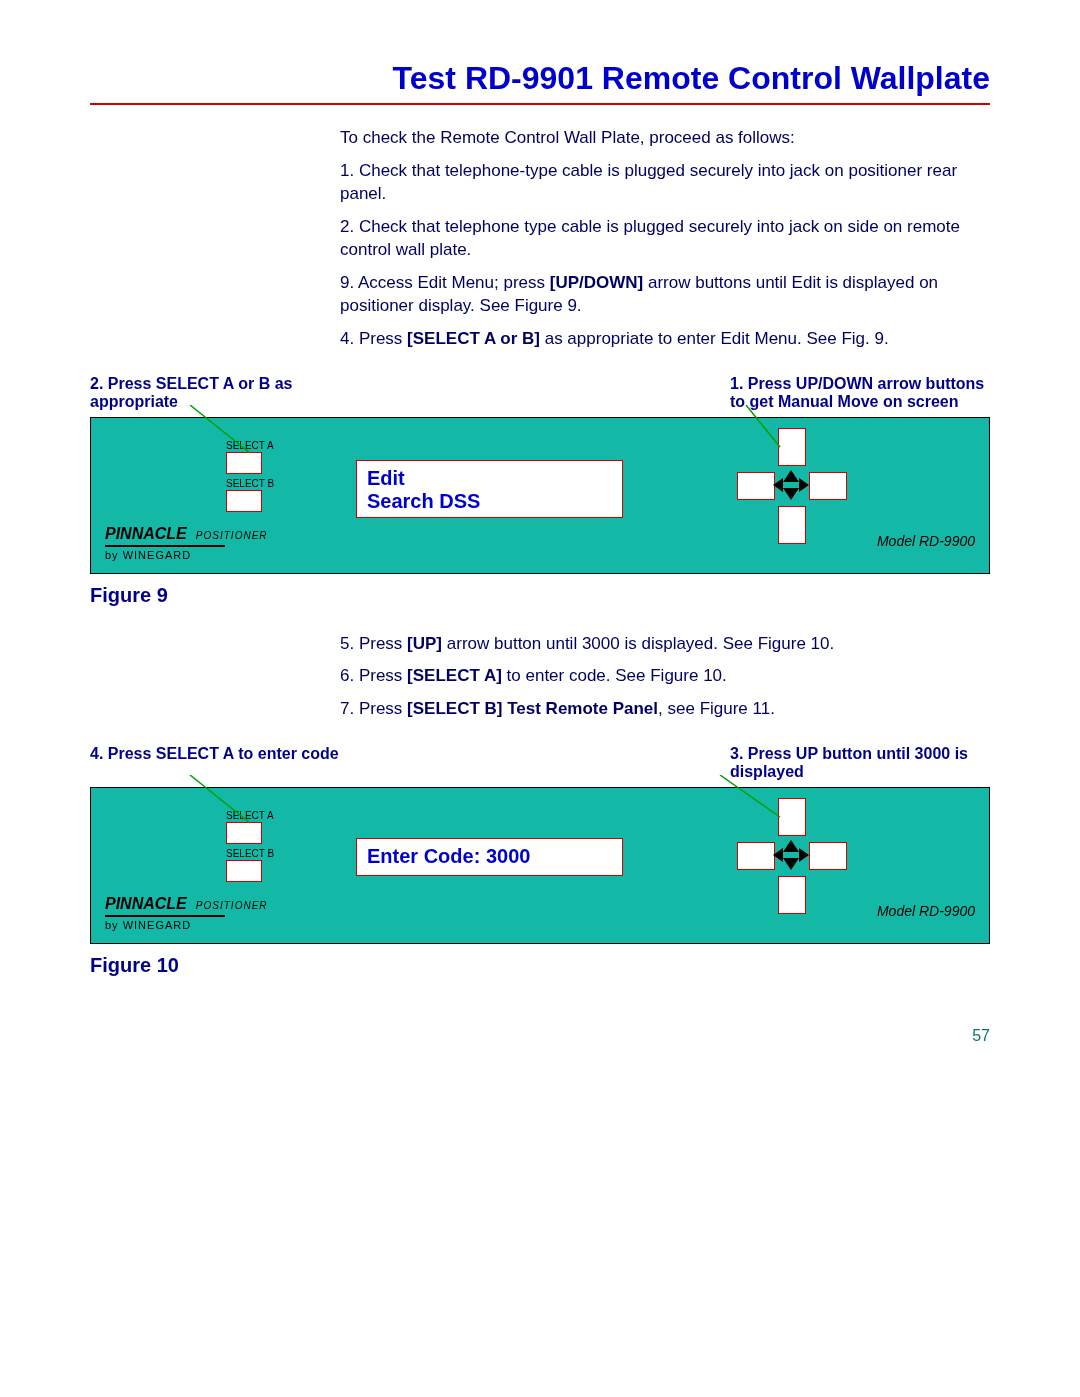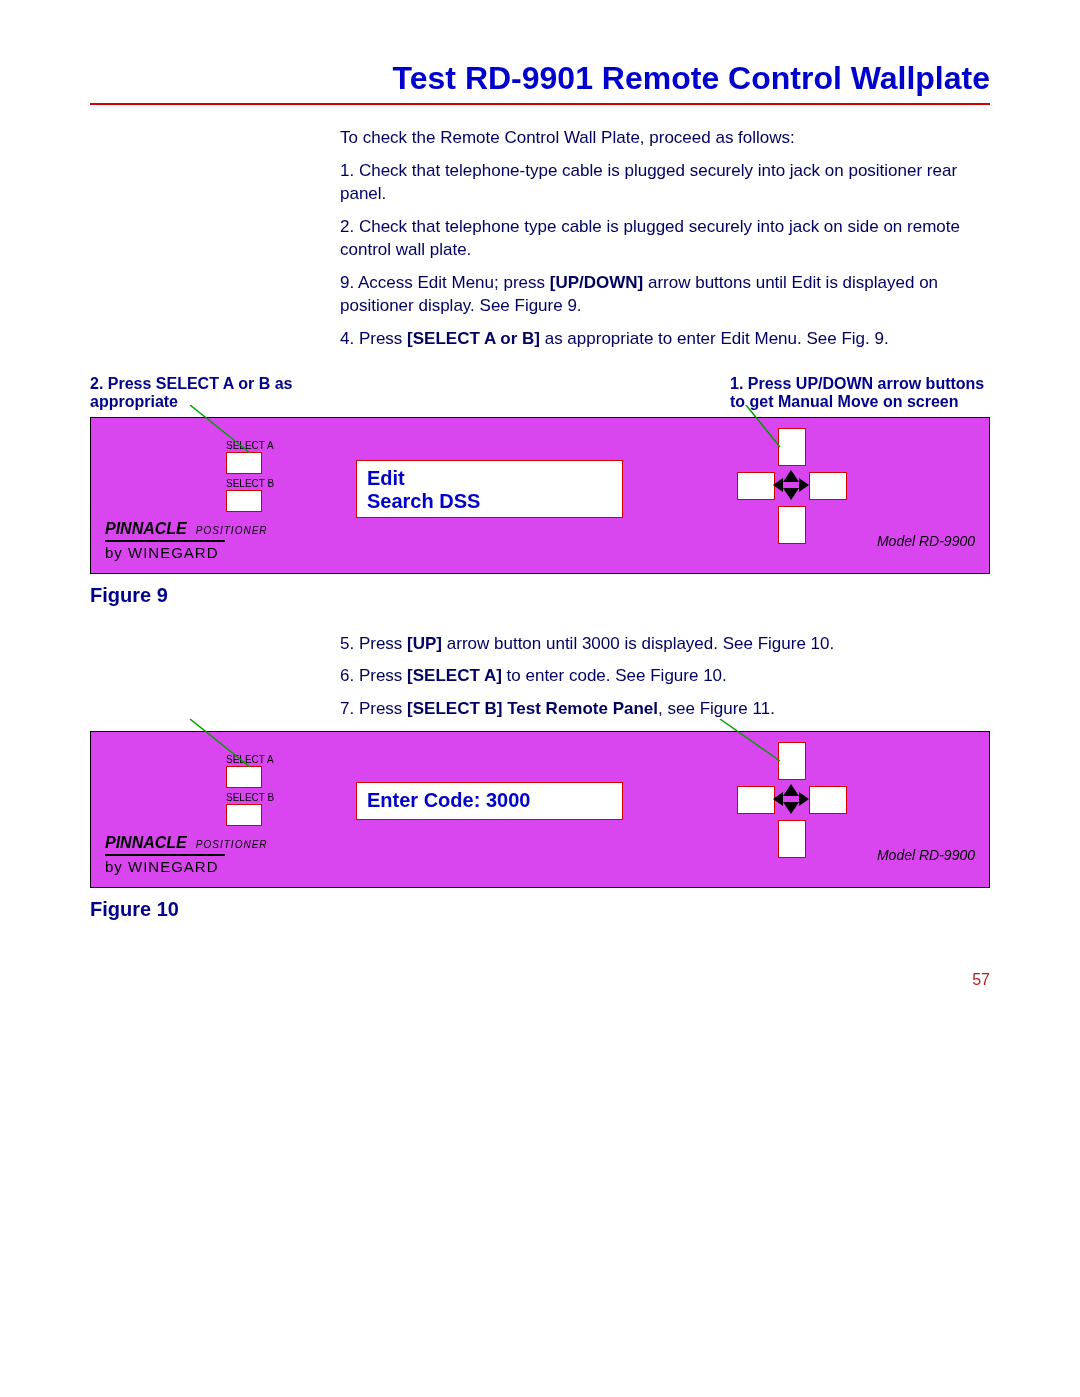--- a/index.html
+++ b/index.html
@@ -48,21 +48,21 @@
   .callout-right { width: 260px; margin-left: auto; }
   .panel-wrap {
     position: relative;
     margin-top: 4px;
   }
   .panel {
     border: 1.5px solid #000;
     height: 157px;
     position: relative;
     box-sizing: border-box;
-    background: #d946ef;
+    background: #14b8a6;
   }
   .select-label {
     position: absolute;
     font-size: 10px;
     color: #000;
   }
   .red-box {
     border: 1.5px solid #d00000;
     background: #fff;
     position: absolute;
@@ -92,36 +92,36 @@
   }
   .brand-block {
     position: absolute;
     bottom: 12px; left: 14px;
     font-size: 11px;
     color: #000;
   }
   .brand-name { font-weight: bold; font-style: italic; font-size: 16px; display: inline-block; }
   .brand-sub { font-style: italic; font-size: 10px; letter-spacing: 1px; display:inline-block; margin-left:6px;}
   .brand-rule { height: 2px; background: #000; width: 120px; margin: 2px 0; }
-  .brand-by { font-size: 15px; letter-spacing: 1px; }
+  .brand-by { font-size: 11px; letter-spacing: 1px; }
   .model-label {
     position: absolute;
     bottom: 24px; right: 14px;
     font-style: italic;
     font-size: 14px;
   }
   .fig-label {
     color: #00008b;
     font-weight: bold;
     font-size: 20px;
     margin-top: 10px;
   }
   .page-num {
     text-align: right;
-    color: #b91c1c;
+    color: #0f766e;
     font-size: 16px;
     margin-top: 50px;
   }
 </style>
 </head>
 <body>
 
 <div class="page">
   <h1 class="title">Test RD-9901 Remote Control Wallplate</h1>
   <div class="red-rule"></div>
@@ -187,20 +187,24 @@
       <span>5.   Press </span><b>[UP]</b><span> arrow button until 3000 is displayed. See Figure 10.</span>
     </p>
     <p>
       <span>6.   Press </span><b>[SELECT A]</b><span> to enter code.  See Figure 10.</span>
     </p>
     <p>
       <span>7.   Press </span><b>[SELECT B] Test Remote Panel</b><span>, see Figure 11.</span>
     </p>
   </div>
 
+  <div class="callouts">
+    <div class="callout-left">4. Press SELECT A to enter code</div>
+    <div class="callout-right">3.   Press  UP  button  until 3000 is displayed</div>
+  </div>
 
   <div class="panel-wrap">
     <svg style="position:absolute;left:0;top:-12px;width:900px;height:200px;pointer-events:none;z-index:5">
       <line x1="100" y1="0" x2="160" y2="48" stroke="#00a000" stroke-width="1.5"></line>
       <line x1="630" y1="0" x2="690" y2="42" stroke="#00a000" stroke-width="1.5"></line>
     </svg>
     <div class="panel">
       <div class="select-label" style="left:135px;top:22px;">SELECT A</div>
       <div class="red-box" style="left:135px;top:34px;width:34px;height:20px;"></div>
       <div class="select-label" style="left:135px;top:60px;">SELECT B</div>

